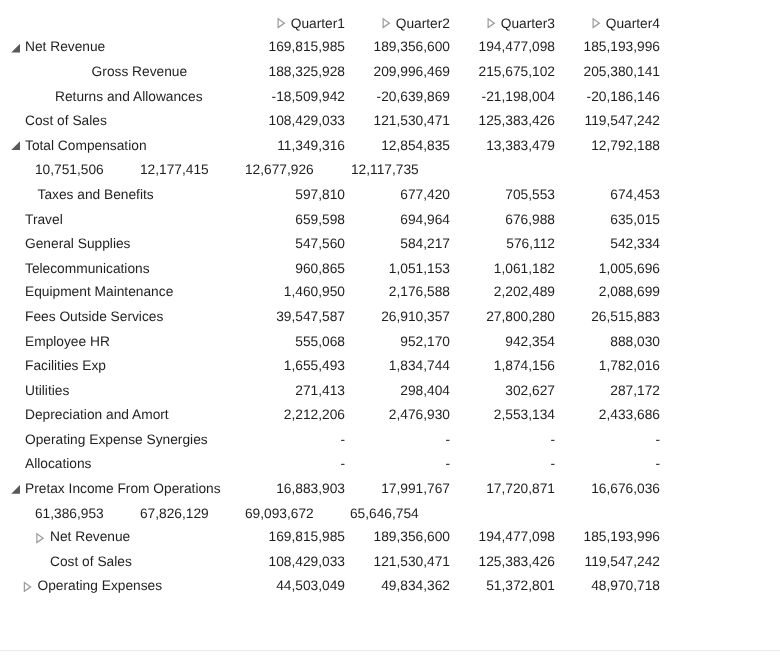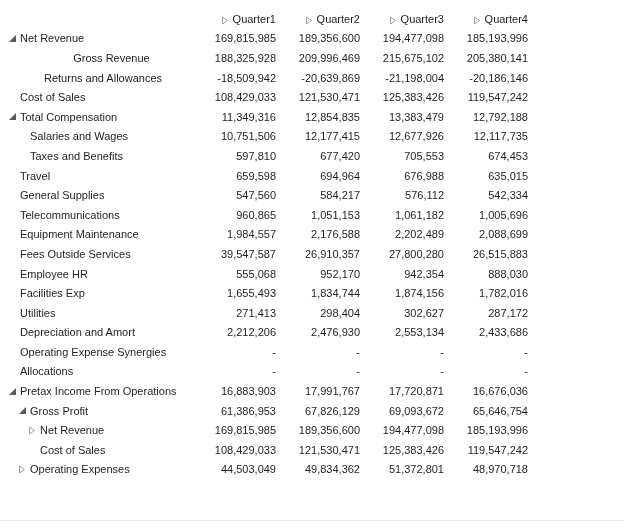--- a/index.html
+++ b/index.html
@@ -41,21 +41,21 @@
   .tri svg { display: block; }
   .num-cell {
     width: 84px;
     box-sizing: border-box;
     text-align: right;
     padding-right: 1px;
   }
   .col-header {
     display: flex;
     justify-content: flex-end;
-    align-items: flex-end;
+    align-items: center;
   }
   .col-header .tri {
     width: auto;
     margin-right: 4px;
   }
   .bottom-line {
     position: absolute;
     left: 0;
     right: 0;
     top: 520px;
@@ -156,24 +156,20 @@
             </svg>
           </span>
           <span>Total Compensation</span>
         </div>
         <div class="num-cell">11,349,316</div>
         <div class="num-cell">12,854,835</div>
         <div class="num-cell">13,383,479</div>
         <div class="num-cell">12,792,188</div>
       </div>
       <div class="grid-row">
-        <div class="label-cell" style="padding-left: 18px;">
-          <span class="tri"></span>
-          <span>Salaries and Wages</span>
-        </div>
         <div class="num-cell">10,751,506</div>
         <div class="num-cell">12,177,415</div>
         <div class="num-cell">12,677,926</div>
         <div class="num-cell">12,117,735</div>
       </div>
       <div class="grid-row">
         <div class="label-cell" style="padding-left: 18px;">
           <span class="tri"></span>
           <span>Taxes and Benefits</span>
         </div>
@@ -210,21 +206,21 @@
         <div class="num-cell">960,865</div>
         <div class="num-cell">1,051,153</div>
         <div class="num-cell">1,061,182</div>
         <div class="num-cell">1,005,696</div>
       </div>
       <div class="grid-row">
         <div class="label-cell" style="padding-left: 8px;">
           <span class="tri"></span>
           <span>Equipment Maintenance</span>
         </div>
-        <div class="num-cell">1,984,557</div>
+        <div class="num-cell">1,460,950</div>
         <div class="num-cell">2,176,588</div>
         <div class="num-cell">2,202,489</div>
         <div class="num-cell">2,088,699</div>
       </div>
       <div class="grid-row">
         <div class="label-cell" style="padding-left: 8px;">
           <span class="tri"></span>
           <span>Fees Outside Services</span>
         </div>
         <div class="num-cell">39,547,587</div>
@@ -300,28 +296,20 @@
             </svg>
           </span>
           <span>Pretax Income From Operations</span>
         </div>
         <div class="num-cell">16,883,903</div>
         <div class="num-cell">17,991,767</div>
         <div class="num-cell">17,720,871</div>
         <div class="num-cell">16,676,036</div>
       </div>
       <div class="grid-row">
-        <div class="label-cell" style="padding-left: 18px;">
-          <span class="tri">
-            <svg width="9" height="9" viewBox="0 0 9 9">
-              <path d="M8 1 L8 8 L1 8 Z" fill="#595959"></path>
-            </svg>
-          </span>
-          <span>Gross Profit</span>
-        </div>
         <div class="num-cell">61,386,953</div>
         <div class="num-cell">67,826,129</div>
         <div class="num-cell">69,093,672</div>
         <div class="num-cell">65,646,754</div>
       </div>
       <div class="grid-row">
         <div class="label-cell" style="padding-left: 28px;">
           <span class="tri">
             <svg width="8" height="9" viewBox="0 0 8 9">
               <path d="M1.5 1 L6.5 4.5 L1.5 8 Z" fill="#ffffff" stroke="#9e9e9e" stroke-width="1"></path>

